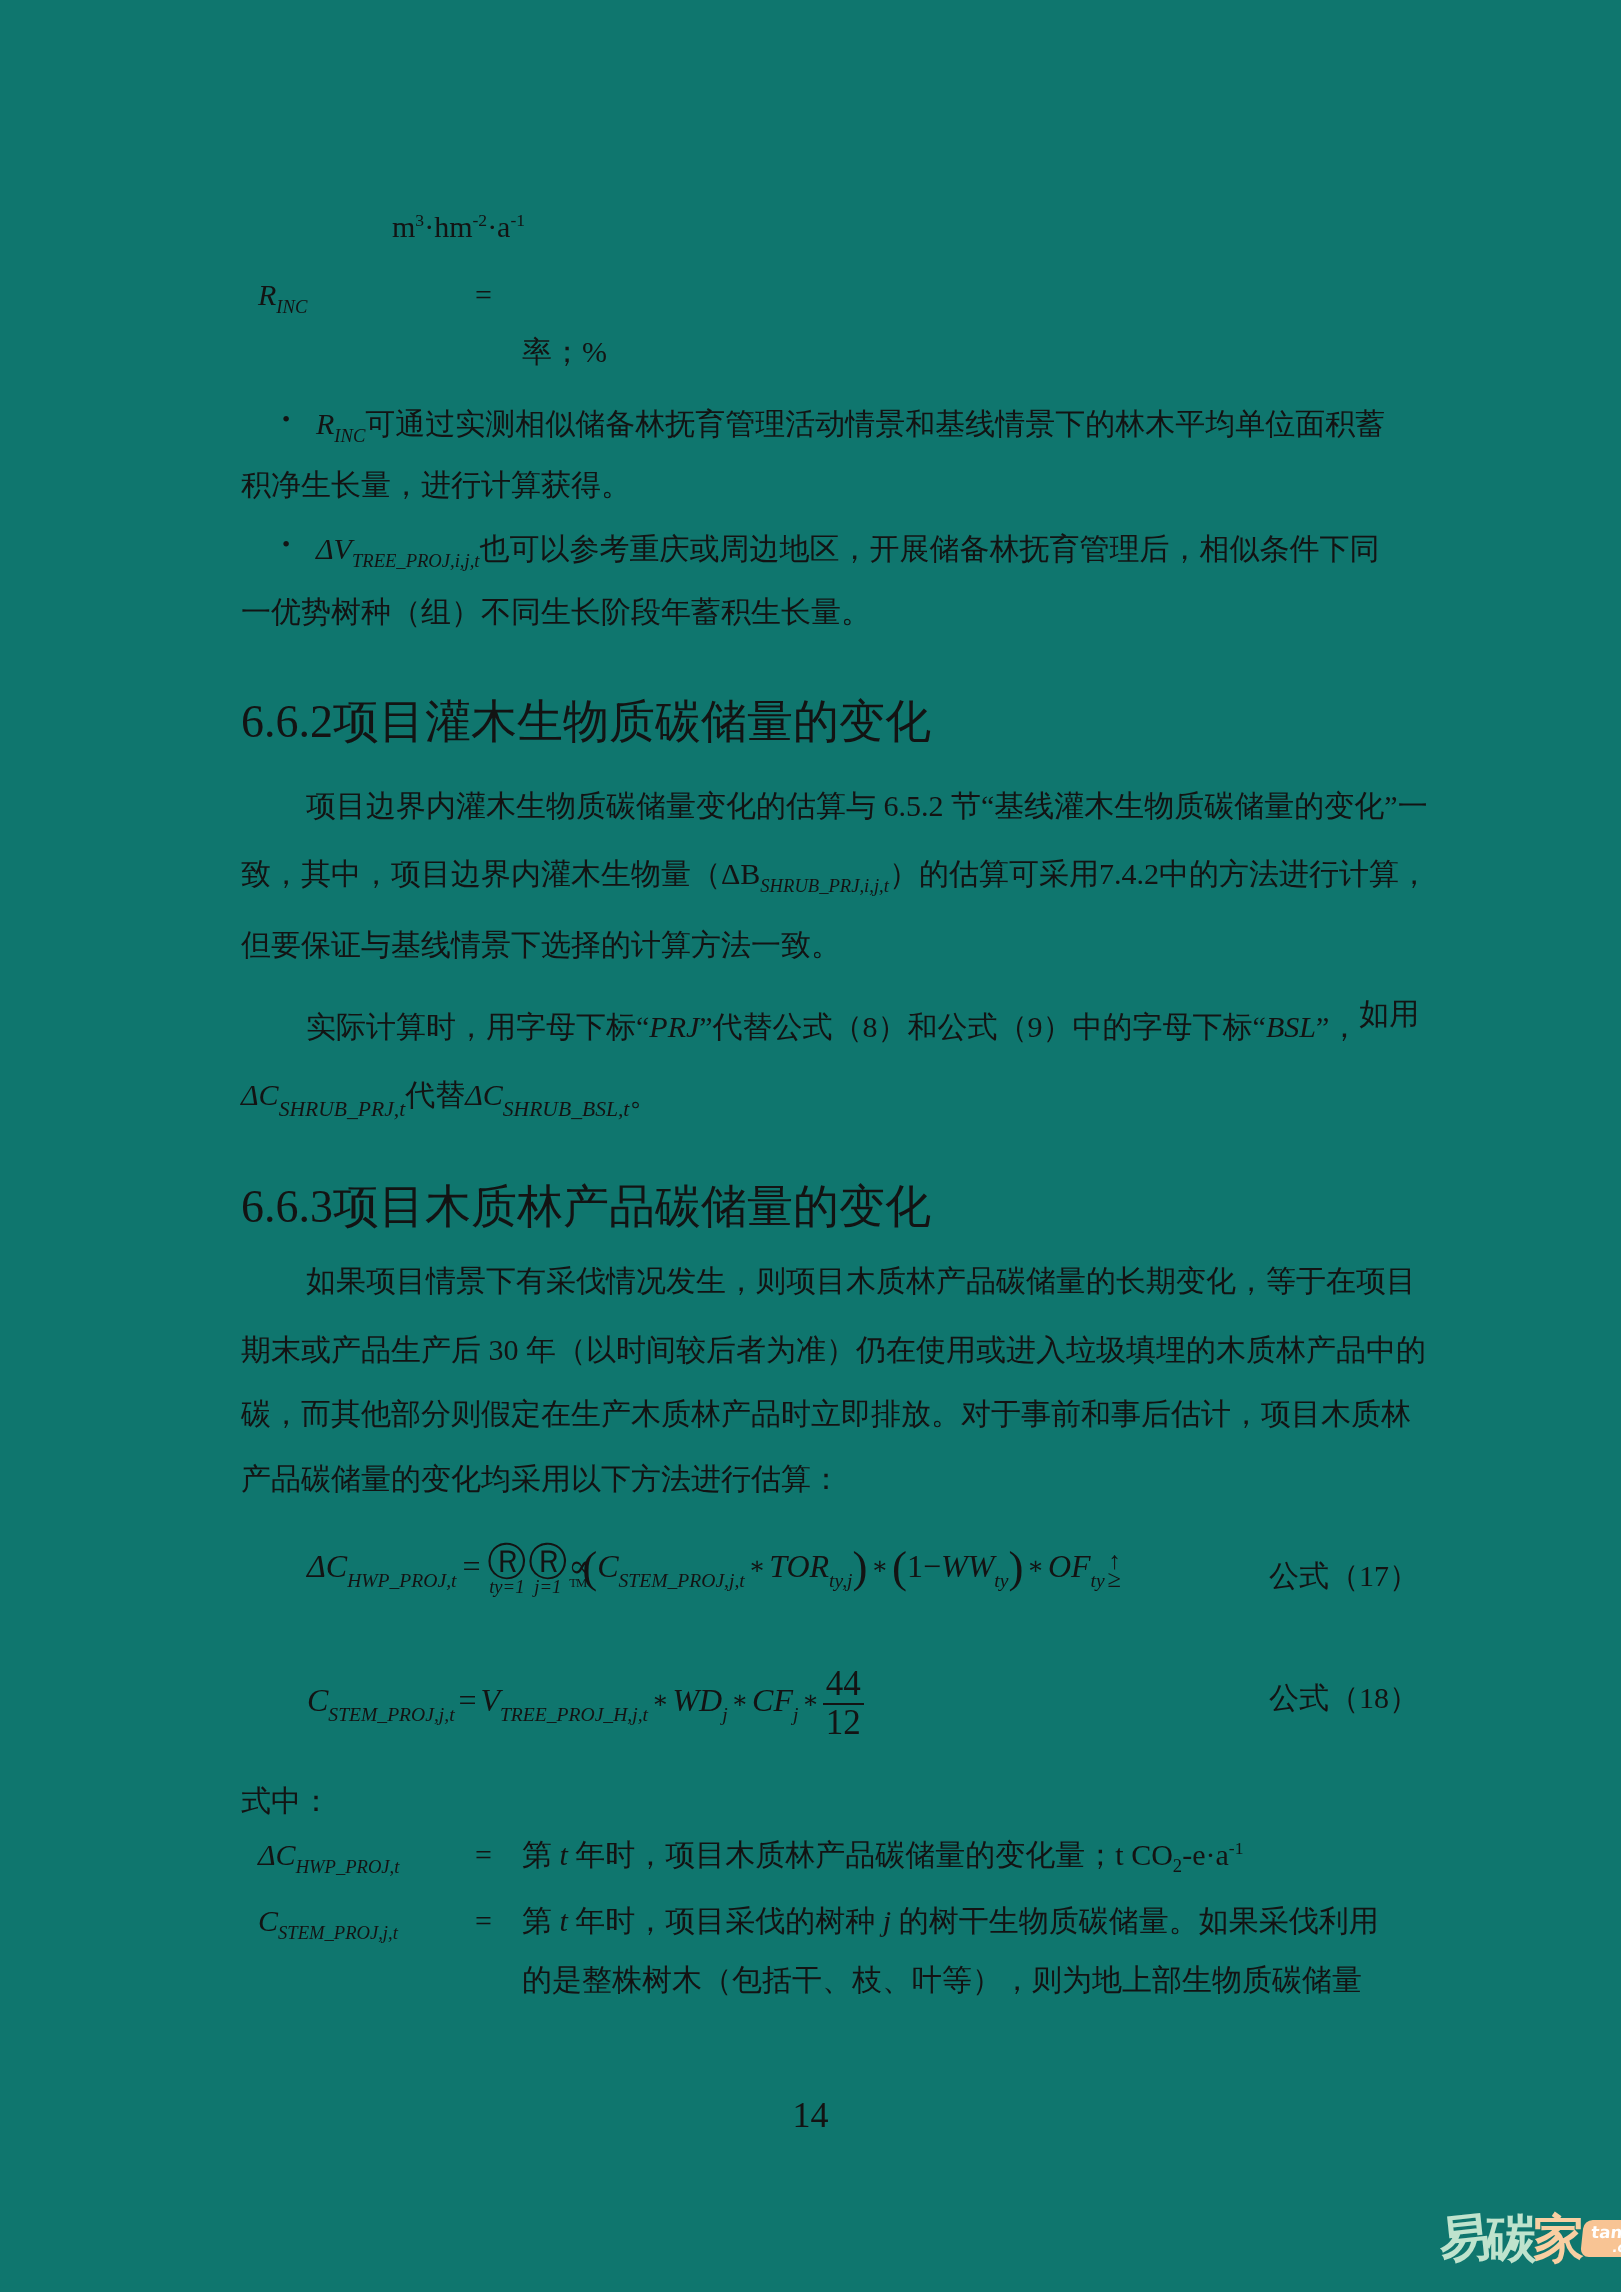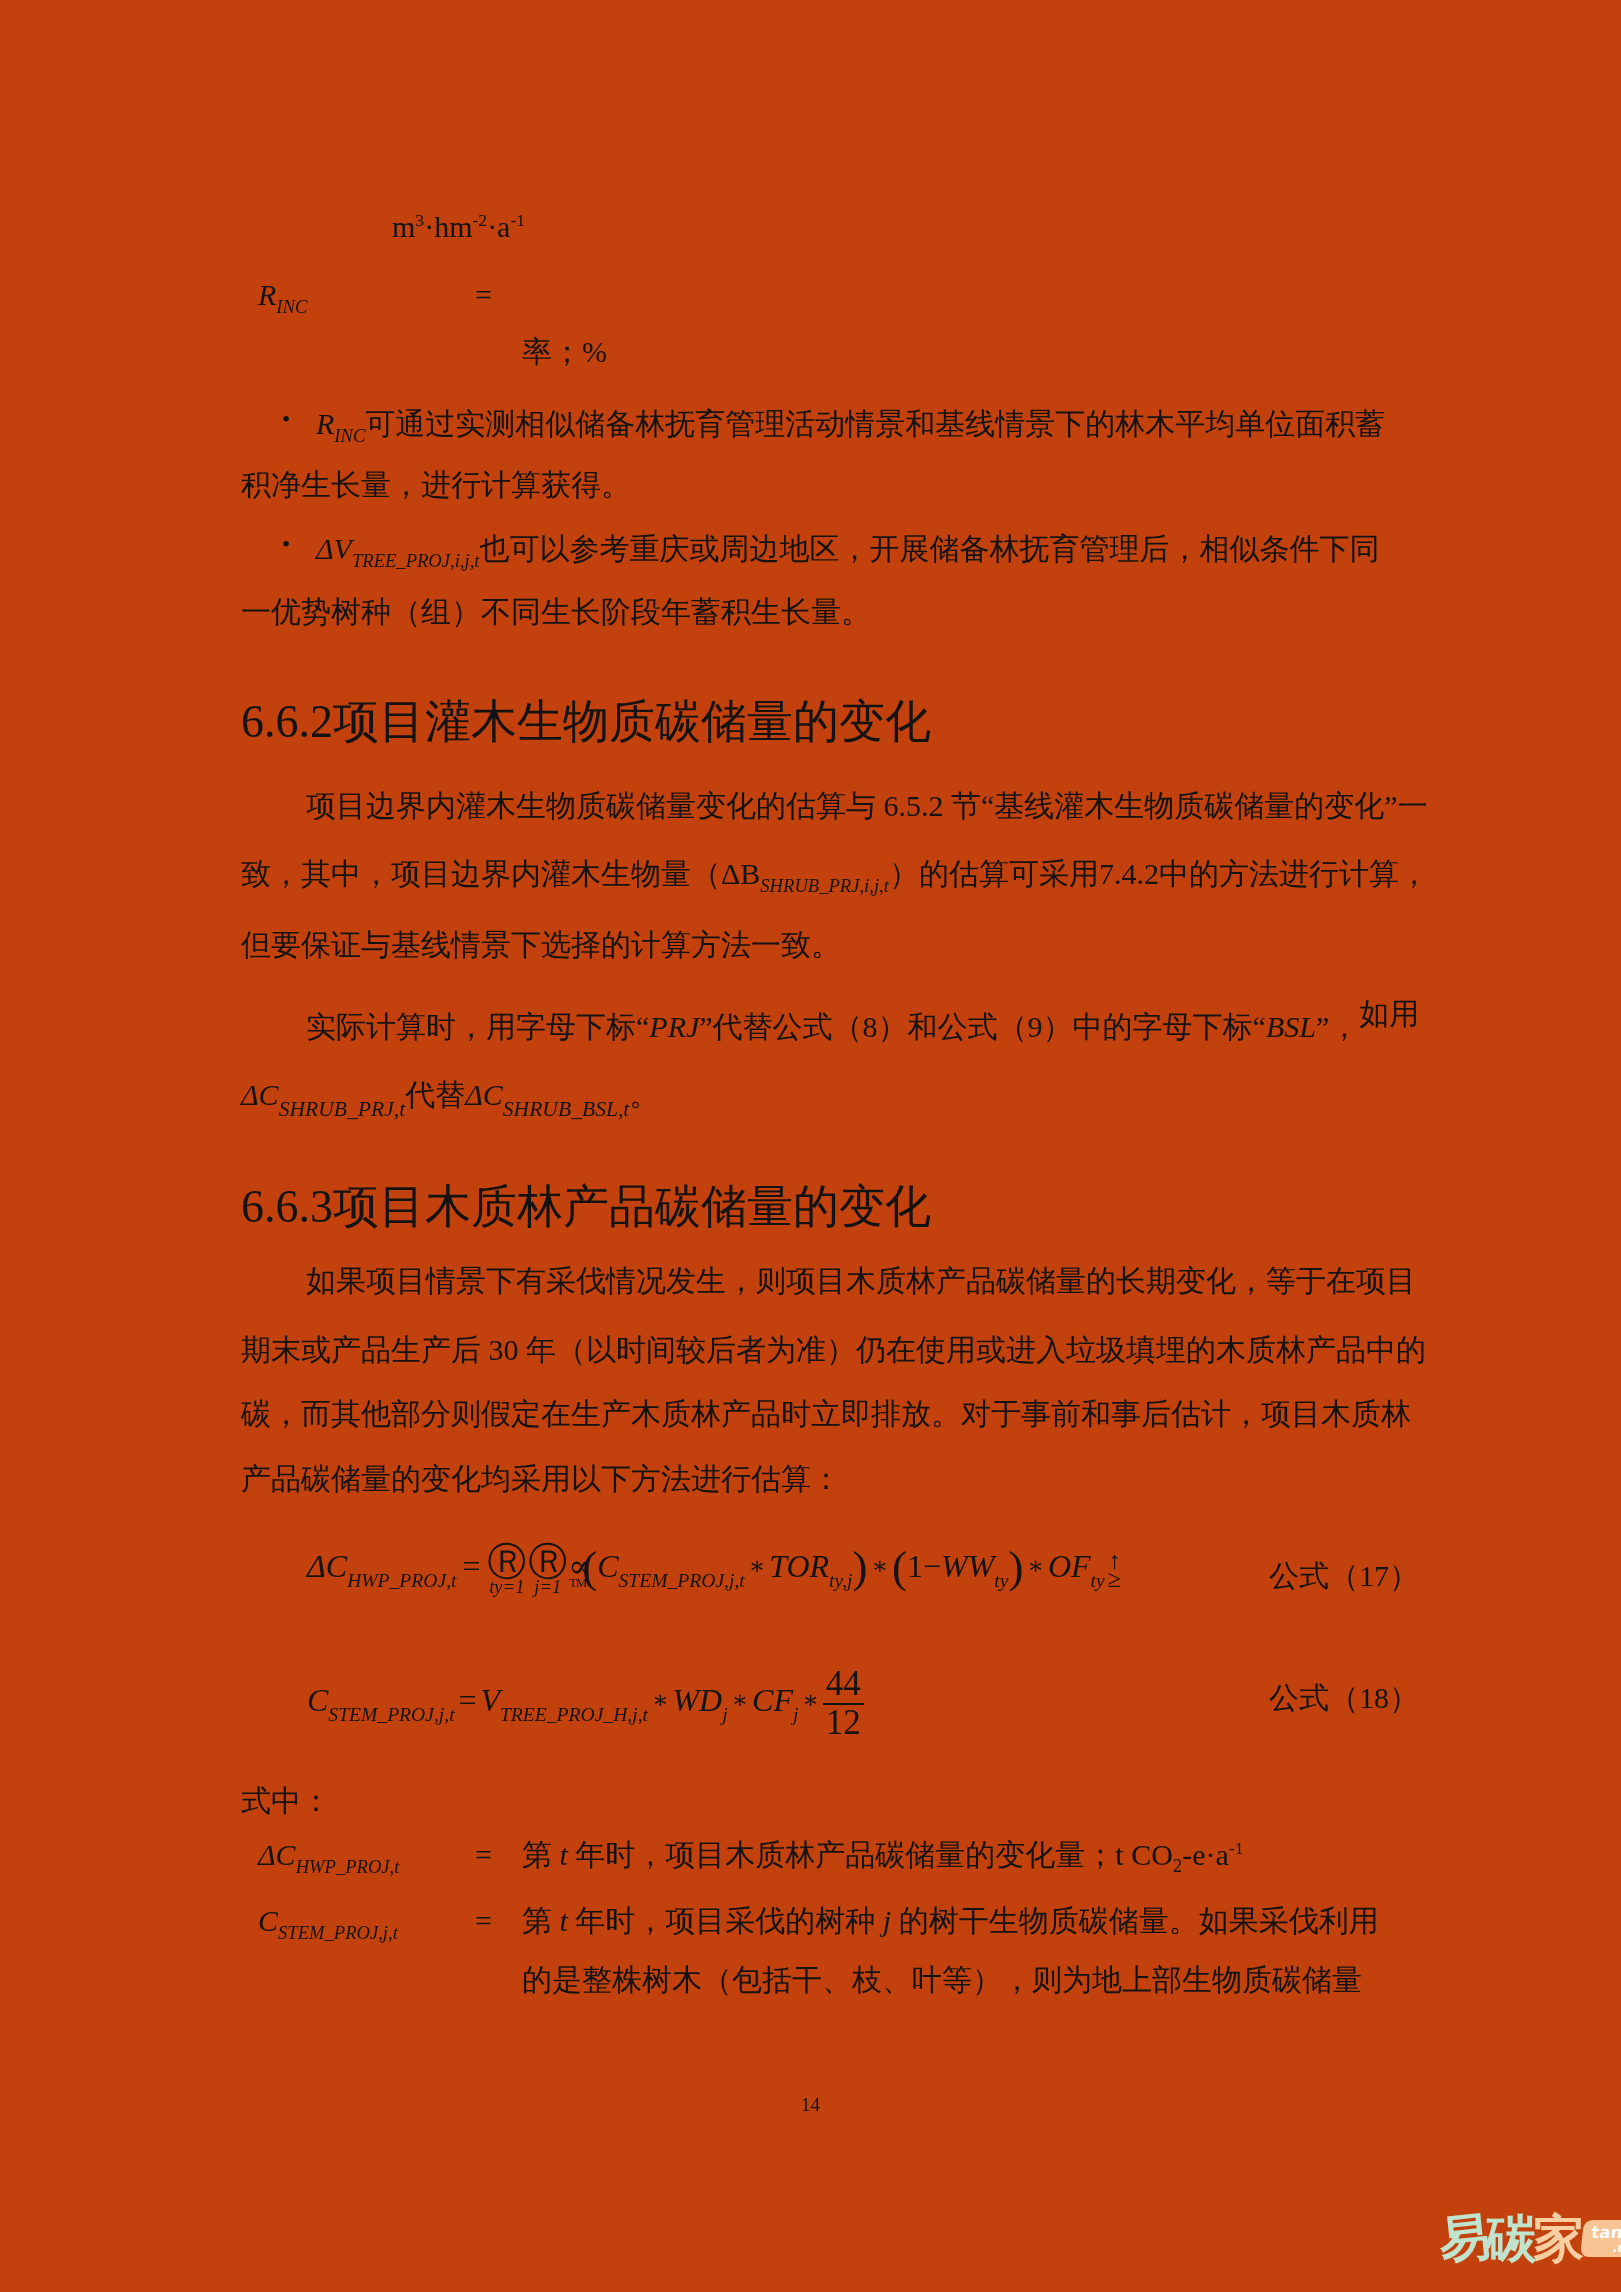--- a/index.html
+++ b/index.html
@@ -1,17 +1,17 @@
 <!DOCTYPE html>
 <html><head>
 <meta charset="utf-8">
 <style>
   html,body{margin:0;padding:0;background:#e8e8e8;}
   .page{
-    position:relative;width:1621px;height:2293px;margin:0 auto;background:#c2410c;
+    position:relative;width:1621px;height:2293px;margin:0 auto;background:#0f766e;
     overflow:hidden;color:#131313;
     font-family:"Liberation Serif","DejaVu Serif",serif;
   }
   .ln{position:absolute;white-space:nowrap;font-size:30px;line-height:1.25;}
   .h{font-weight:400;font-size:46px;}
   .it{font-style:italic;}
   .sb{font-size:18.6px;font-style:italic;vertical-align:-7.8px;letter-spacing:0;}
   .sbn{font-size:18.6px;vertical-align:-6.9px;}
   .sp{font-size:17.6px;vertical-align:10.8px;}
   .raised{position:relative;top:-12.7px;}
@@ -24,21 +24,21 @@
   .propwrap{display:inline-block;position:relative;font-style:normal;margin-right:-7.8px;}
   .tm{position:absolute;left:1px;bottom:-5.9px;font-size:12.7px;letter-spacing:-1px;font-style:normal;}
   .bigpar{font-size:45px;font-style:normal;vertical-align:-4.9px;font-weight:300;}
   .star{font-size:24.5px;vertical-align:2.9px;padding:0 3.9px;font-style:normal;}
   .updown{display:inline-block;text-align:center;vertical-align:middle;line-height:.72;font-size:24.5px;font-style:normal;margin-left:2.9px;}
   .updown span{display:block;}
   .frac{display:inline-block;text-align:center;vertical-align:middle;line-height:1.05;font-size:35px;font-style:normal;}
   .frac .num{display:block;border-bottom:2px solid #131313;padding:0 2.9px;}
   .frac .den{display:block;}
   .eqlabel{position:absolute;font-size:30px;}
-  .pagenum{position:absolute;top:2094px;left:0;width:100%;text-align:center;font-size:19px;}
+  .pagenum{position:absolute;top:2094px;left:0;width:100%;text-align:center;font-size:36px;}
   
   .wm{position:absolute;left:1439px;top:2213px;display:flex;align-items:center;}
   .wm-char{font-family:"DejaVu Sans","Liberation Sans",sans-serif;font-weight:700;font-size:51px;line-height:1;letter-spacing:-3.9px;}
   .wm-g{color:#bfe3cd;}
   .wm-o{color:#f9cfa2;}
   .wm-box{background:#f8c494;color:#ffffff;border-radius:8.8px;padding:3.9px 8.8px 2.9px 8.8px;margin-left:2px;
           display:flex;flex-direction:column;align-items:center;transform:skew(-6deg);
           font-family:"DejaVu Sans","Liberation Sans",sans-serif;font-weight:700;line-height:1;}
   .wm-box .l1{font-size:16.7px;display:block;}
   .wm-box .l2{font-size:13.7px;display:block;}

